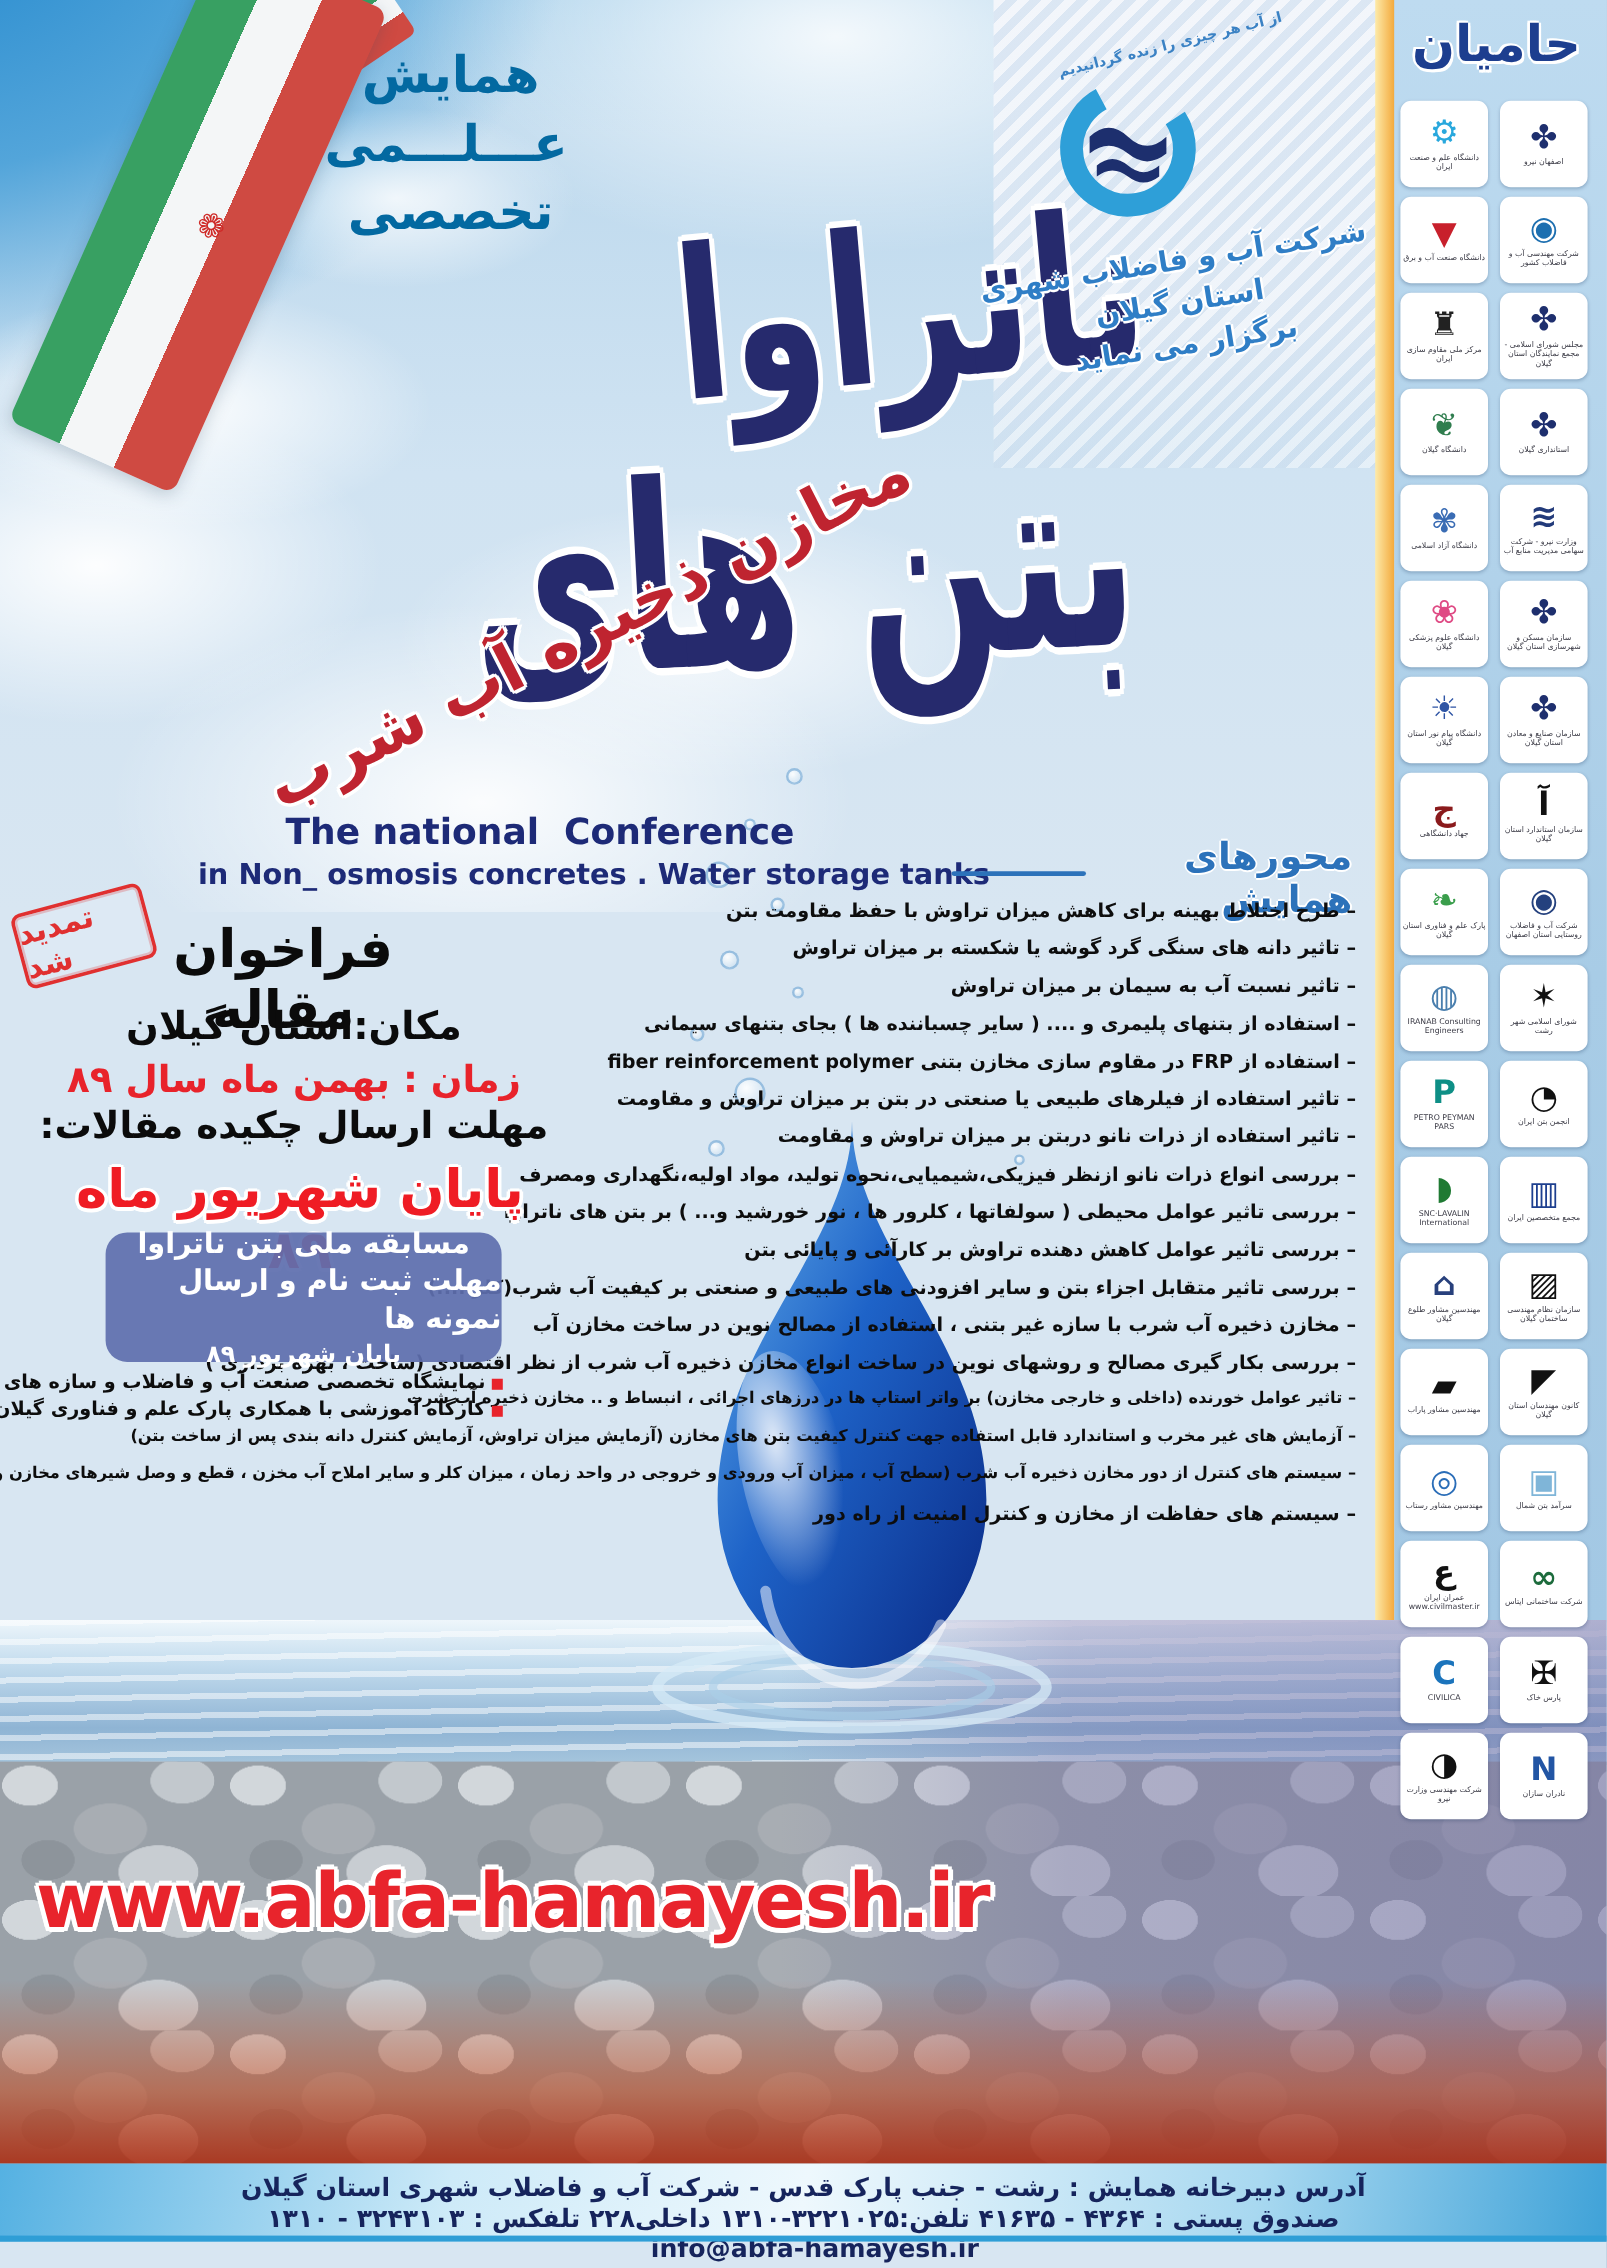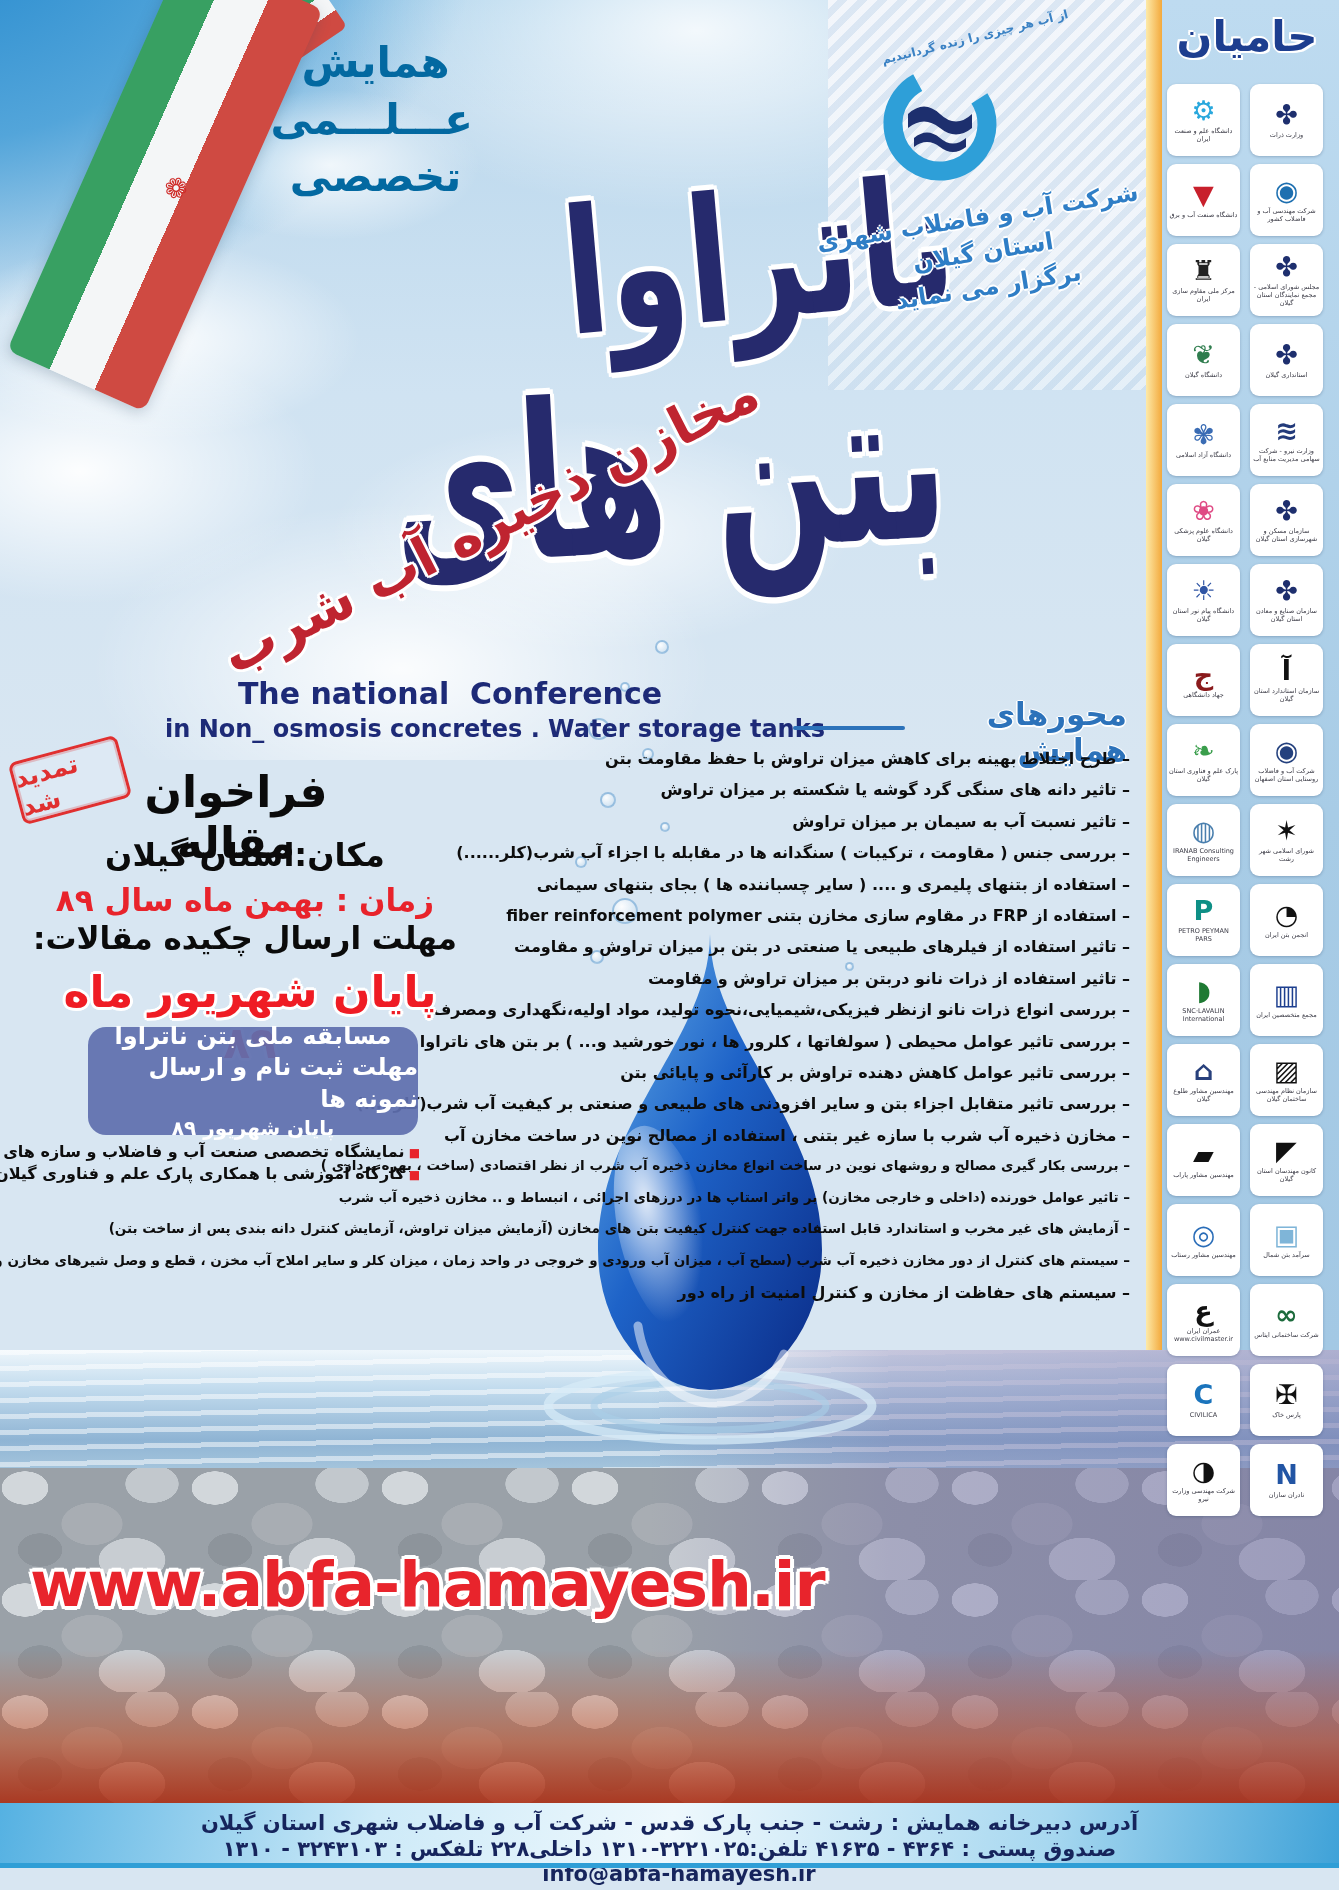--- a/index.html
+++ b/index.html
@@ -190,21 +190,21 @@
   <div class="sb-panel"></div>
   <div class="sb-title">حامیان</div>
   <div class="sb-grid">
 
   <div class="sp-card">
       <span class="sp-icon" style="color: rgb(41, 168, 221);">⚙</span>
       <span class="sp-name">دانشگاه علم و صنعت ایران</span>
     </div>
       <div class="sp-card">
       <span class="sp-icon" style="color: rgb(30, 47, 110);">✤</span>
-      <span class="sp-name">وزارت ذرات</span>
+      <span class="sp-name">اصفهان نیرو</span>
     </div>
       <div class="sp-card">
       <span class="sp-icon" style="color: rgb(200, 32, 44);">▼</span>
       <span class="sp-name">دانشگاه صنعت آب و برق</span>
     </div>
       <div class="sp-card">
       <span class="sp-icon" style="color: rgb(29, 111, 176);">◉</span>
       <span class="sp-name">شرکت مهندسی آب و فاضلاب کشور</span>
     </div>
       <div class="sp-card">
@@ -342,21 +342,20 @@
     <div class="l2">in Non_ osmosis concretes . Water storage tanks</div>
   </div>
 
   <div class="topics-title">محورهای همایش</div>
   <div class="topics-tail"></div>
   <ul class="topics">
 
   <li>طرح اختلاط بهینه برای کاهش میزان تراوش با حفظ مقاومت بتن</li>
       <li>تاثیر دانه های سنگی گرد گوشه یا شکسته بر میزان تراوش</li>
       <li>تاثیر نسبت آب به سیمان بر میزان تراوش</li>
-      <li>بررسی جنس ( مقاومت ، ترکیبات ) سنگدانه ها در مقابله با اجزاء آب شرب(کلر......)</li>
       <li>استفاده از بتنهای پلیمری و .... ( سایر چسباننده ها ) بجای بتنهای سیمانی</li>
       <li>استفاده از FRP در مقاوم سازی مخازن بتنی fiber reinforcement polymer</li>
       <li>تاثیر استفاده از فیلرهای طبیعی یا صنعتی در بتن بر میزان تراوش و مقاومت</li>
       <li>تاثیر استفاده از ذرات نانو دربتن بر میزان تراوش و مقاومت</li>
       <li>بررسی انواع ذرات نانو ازنظر فیزیکی،شیمیایی،نحوه تولید، مواد اولیه،نگهداری ومصرف</li>
       <li>بررسی تاثیر عوامل محیطی ( سولفاتها ، کلرور ها ، نور خورشید و... ) بر بتن های ناتراوا</li>
       <li>بررسی تاثیر عوامل کاهش دهنده تراوش بر کارآئی و پایائی بتن</li>
       <li>بررسی تاثیر متقابل اجزاء بتن و سایر افزودنی های طبیعی و صنعتی بر کیفیت آب شرب(کلر ....)</li>
       <li>مخازن ذخیره آب شرب با سازه غیر بتنی ، استفاده از مصالح نوین در ساخت مخازن آب</li>
       <li>بررسی بکار گیری مصالح و روشهای نوین در ساخت انواع مخازن ذخیره آب شرب از نظر اقتصادی (ساخت ، بهره برداری )</li>

